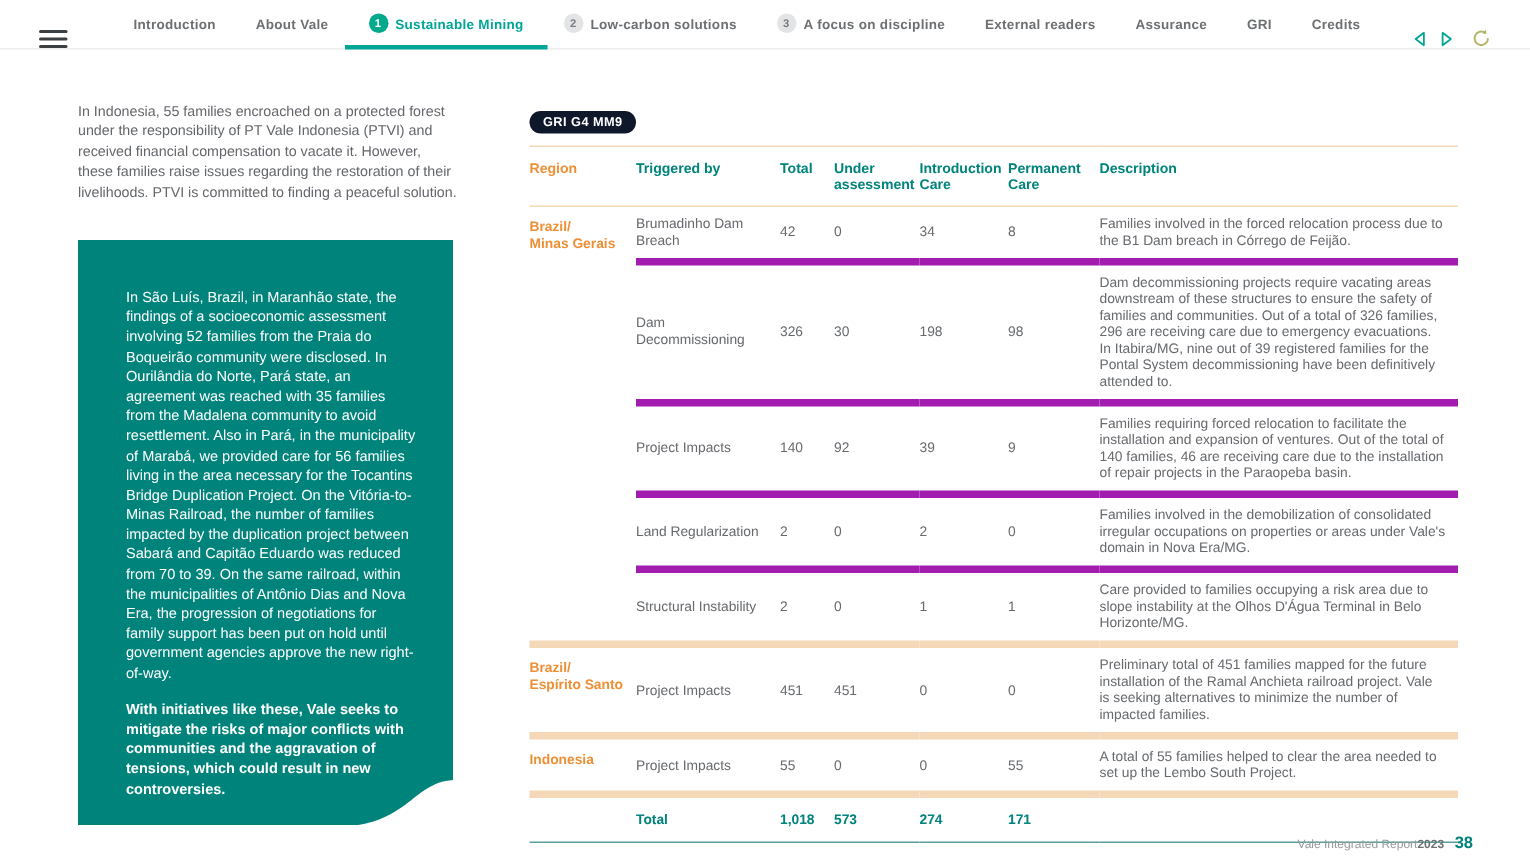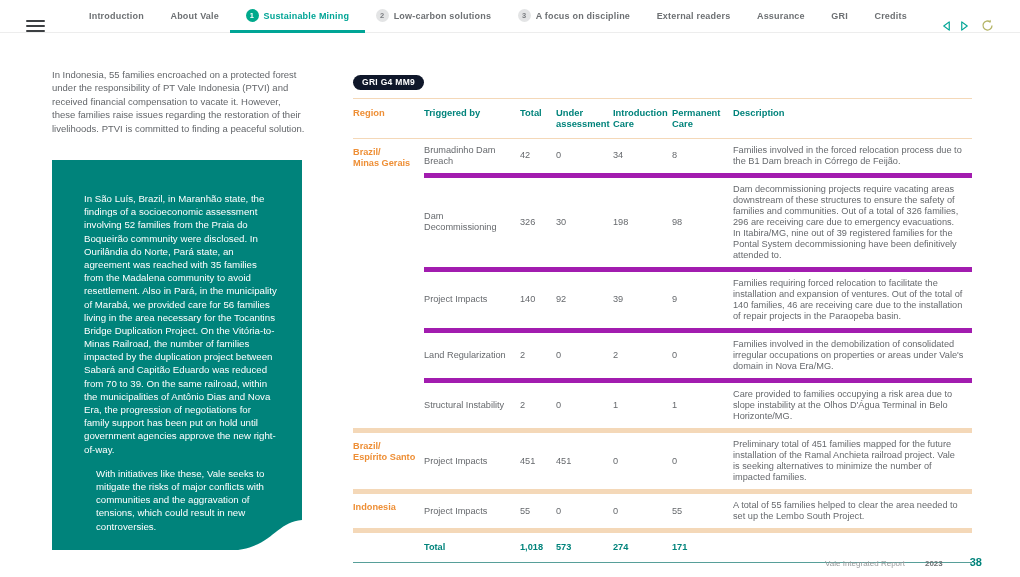--- a/index.html
+++ b/index.html
@@ -21,42 +21,42 @@
   .nav-item.active .nav-badge { background:#00a98c; color:#fff; }
   .nav-arrows { display:flex; align-items:center; gap:7px; }
   .nav-arrows svg { display:block; cursor:pointer; }
 
   
   .intro-paragraph { position:absolute; left:52px; top:68px; width:254px;
                      font-size:9.5px; line-height:1.42; color:#63666a; }
   .teal-box { position:absolute; left:52px; top:160px; width:250px; height:390px;
               background:#00837b; color:#fff; padding:32px 24px 0 32px; }
   .teal-box p { font-size:9.7px; line-height:1.36; margin-bottom:11px; }
-  .teal-box p.emph { font-weight:400;margin-left:12px; }
+  .teal-box p.emph { font-weight:700; }
   .wave-cut { position:absolute; right:0; bottom:-1px; width:100px; height:31px; display:block; }
 
   
   .right-col { position:absolute; left:353px; top:71px; width:620px; }
   .table-title { font-size:10.5px; font-weight:700; color:#c9396b; margin-bottom:6px; }
   .gri-badge { display:inline-block; background:#0f172a; color:#fff; font-size:8.5px; font-weight:700;
                padding:2.5px 9px 3px; border-radius:9px; letter-spacing:.3px; }
   table.data-table { margin-top:8px; border-collapse:collapse; table-layout:fixed; width:619px;
                      border-top:1px solid #f4d8b8; }
   .data-table th { font-size:9.4px; color:#00837b; text-align:left; font-weight:700;
                    padding:8px 8px 8px 0; border-bottom:1px solid #f4d8b8; vertical-align:top; line-height:1.2; }
   .data-table th.region-h { color:#ee8f36; }
   .data-table td { font-size:9.2px; color:#66696d; padding:6px 8px 6px 0; border-bottom:5px solid #a21caf;
                    vertical-align:middle; line-height:1.2; }
   .data-table td.region-cell { color:#ee8f36; font-weight:700; vertical-align:top; white-space:pre-line;
                                border-bottom-color:#f4d8b8; padding-top:8px; }
   .data-table tr.group-end td { border-bottom-color:#f4d8b8; }
   .data-table tfoot td { color:#00837b; font-weight:700; border-bottom:1.5px solid #579f99; padding:9px 8px 9px 0; }
 
   
-  .footer { position:absolute; right:38px; bottom:9px; display:flex; align-items:baseline; gap:20px;
+  .footer { position:absolute; right:38px; bottom:9px; display:flex; align-items:baseline; gap:0;
             font-size:8px; color:#97999b; }
   .footer .year { font-weight:700; color:#6f7174; }
   .footer .page-num { font-size:11px; font-weight:700; color:#00837b; margin-left:7px;text-align:right; }
 </style>
 </head>
 <body>
 
 <div class="page">
 
   <header class="topbar">

